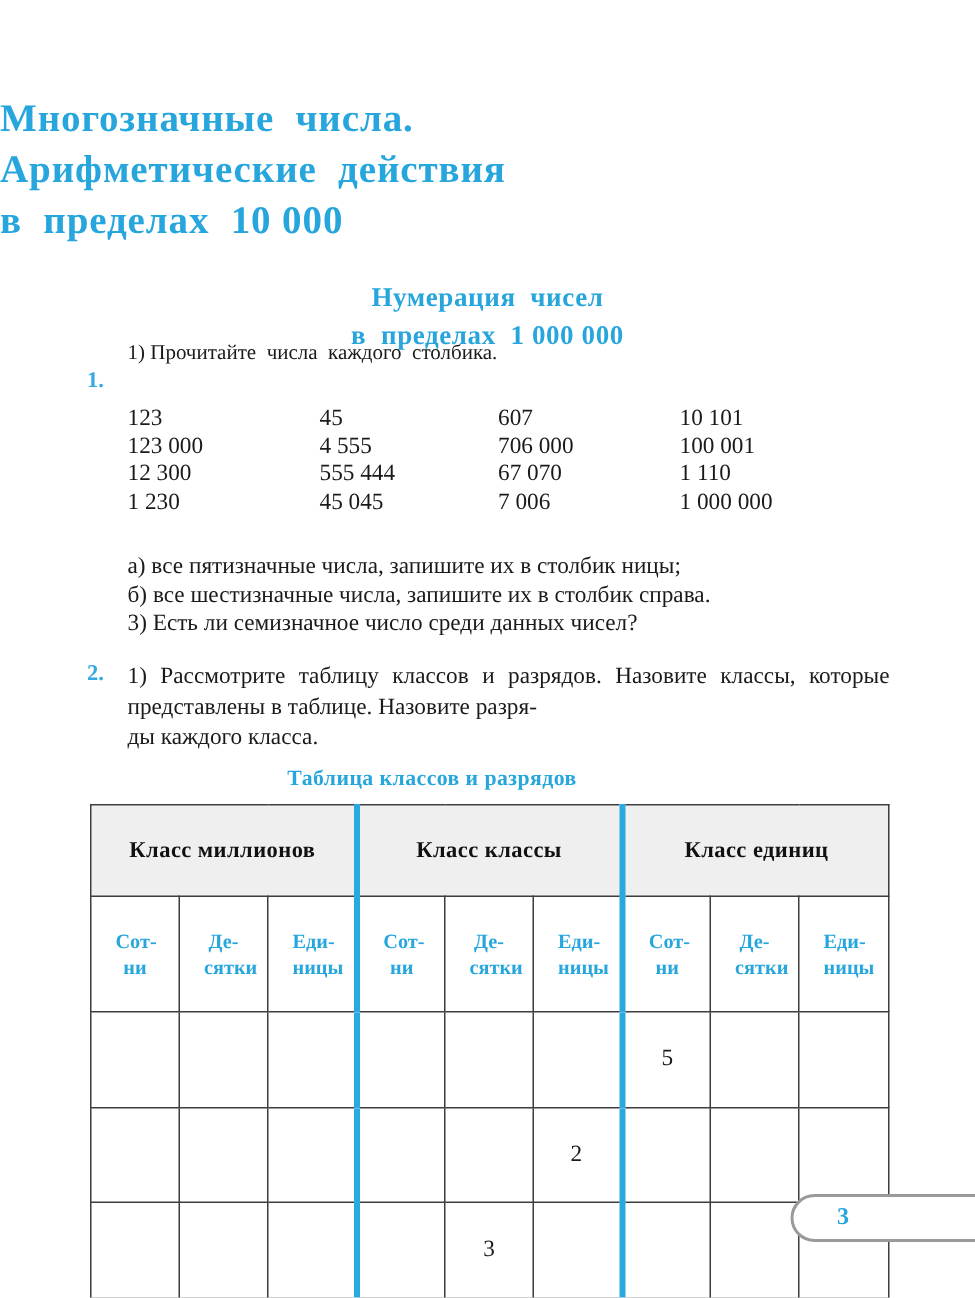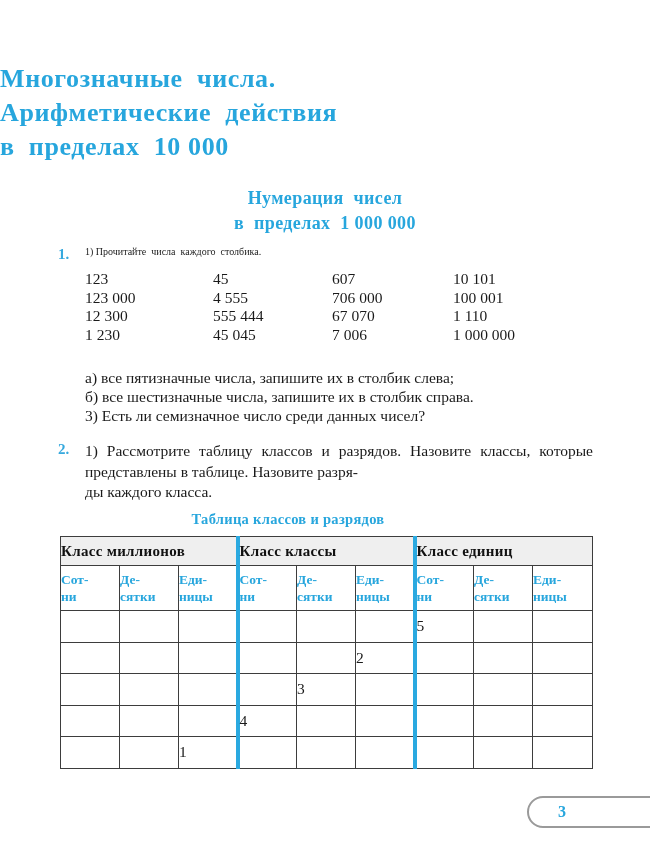--- a/index.html
+++ b/index.html
@@ -57,22 +57,22 @@
     position: absolute;
     color: #36a9de;
     font-weight: bold;
     font-size: 15px;
     left: 58px;
   }
 
   .ex1-line1 {
     position: absolute;
     left: 85px;
-    top: 246px;
-    font-size: 10px;
+    top: 228px;
+    font-size: 14px;
     white-space: pre;
   }
 
   .num-grid {
     position: absolute;
     left: 85px;
     top: 270px;
     width: 520px;
   }
   .num-row {
@@ -129,22 +129,22 @@
     top: 536px;
     width: 532px;
   }
   table.dr {
     border-collapse: collapse;
     width: 532px;
     table-layout: fixed;
   }
   table.dr td {
     border: 1.3px solid #3d3d3d;
-    padding: 0;
-    text-align: left;
+    padding: 16px;
+    text-align: center;
     vertical-align: middle;
   }
   .hdr-class {
     background: #efefef;
     font-weight: bold;
     font-size: 15px;
     height: 28px;
     color: #111;
     letter-spacing: 0.3px;
   }
@@ -229,21 +229,21 @@
       <span class="num-cell c4">1 110</span>
     </span>
     <span class="num-row">
       <span class="num-cell c1">1 230</span>
       <span class="num-cell c2">45 045</span>
       <span class="num-cell c3">7 006</span>
       <span class="num-cell c4">1 000 000</span>
     </span>
   </div>
 
-  <div class="ex1-sub ex1-l3">а) все пятизначные числа, запишите их в столбик слева;</div>
+  <div class="ex1-sub ex1-l3">а) все пятизначные числа, запишите их в столбик ницы;</div>
   <div class="ex1-sub ex1-l4">б) все шестизначные числа, запишите их в столбик справа.</div>
   <div class="ex1-sub ex1-l5">3) Есть ли семизначное число среди данных чисел?</div>
 
   <div class="ex-num" style="top:441px;">2.</div>
   <div class="ex2-body">
     <span>1) Рассмотрите таблицу классов и разрядов. Назовите классы, которые представлены в таблице. Назовите разря-</span>
     <div class="lastline">ды каждого класса.</div>
   </div>
 
   <div class="table-caption">Таблица классов и разрядов</div>

